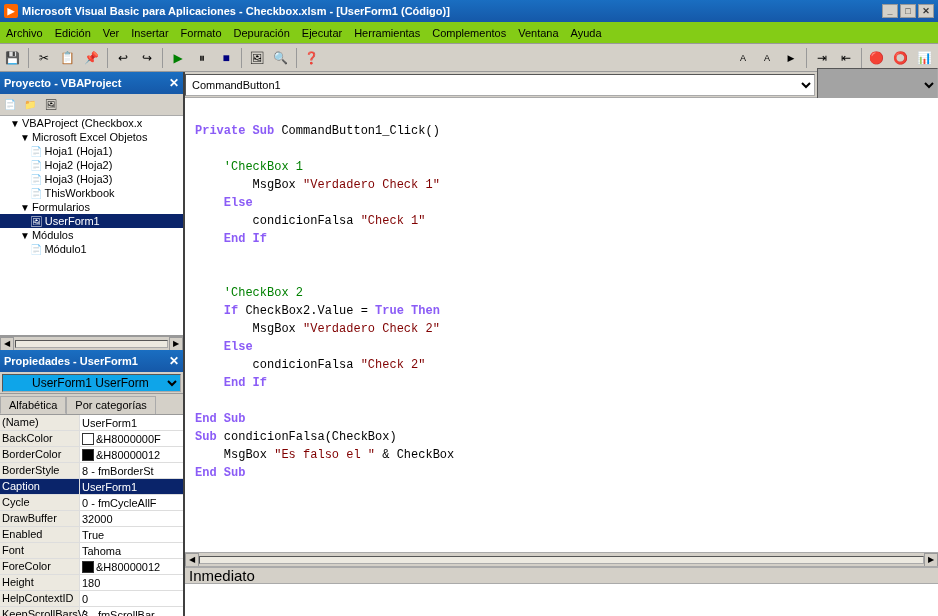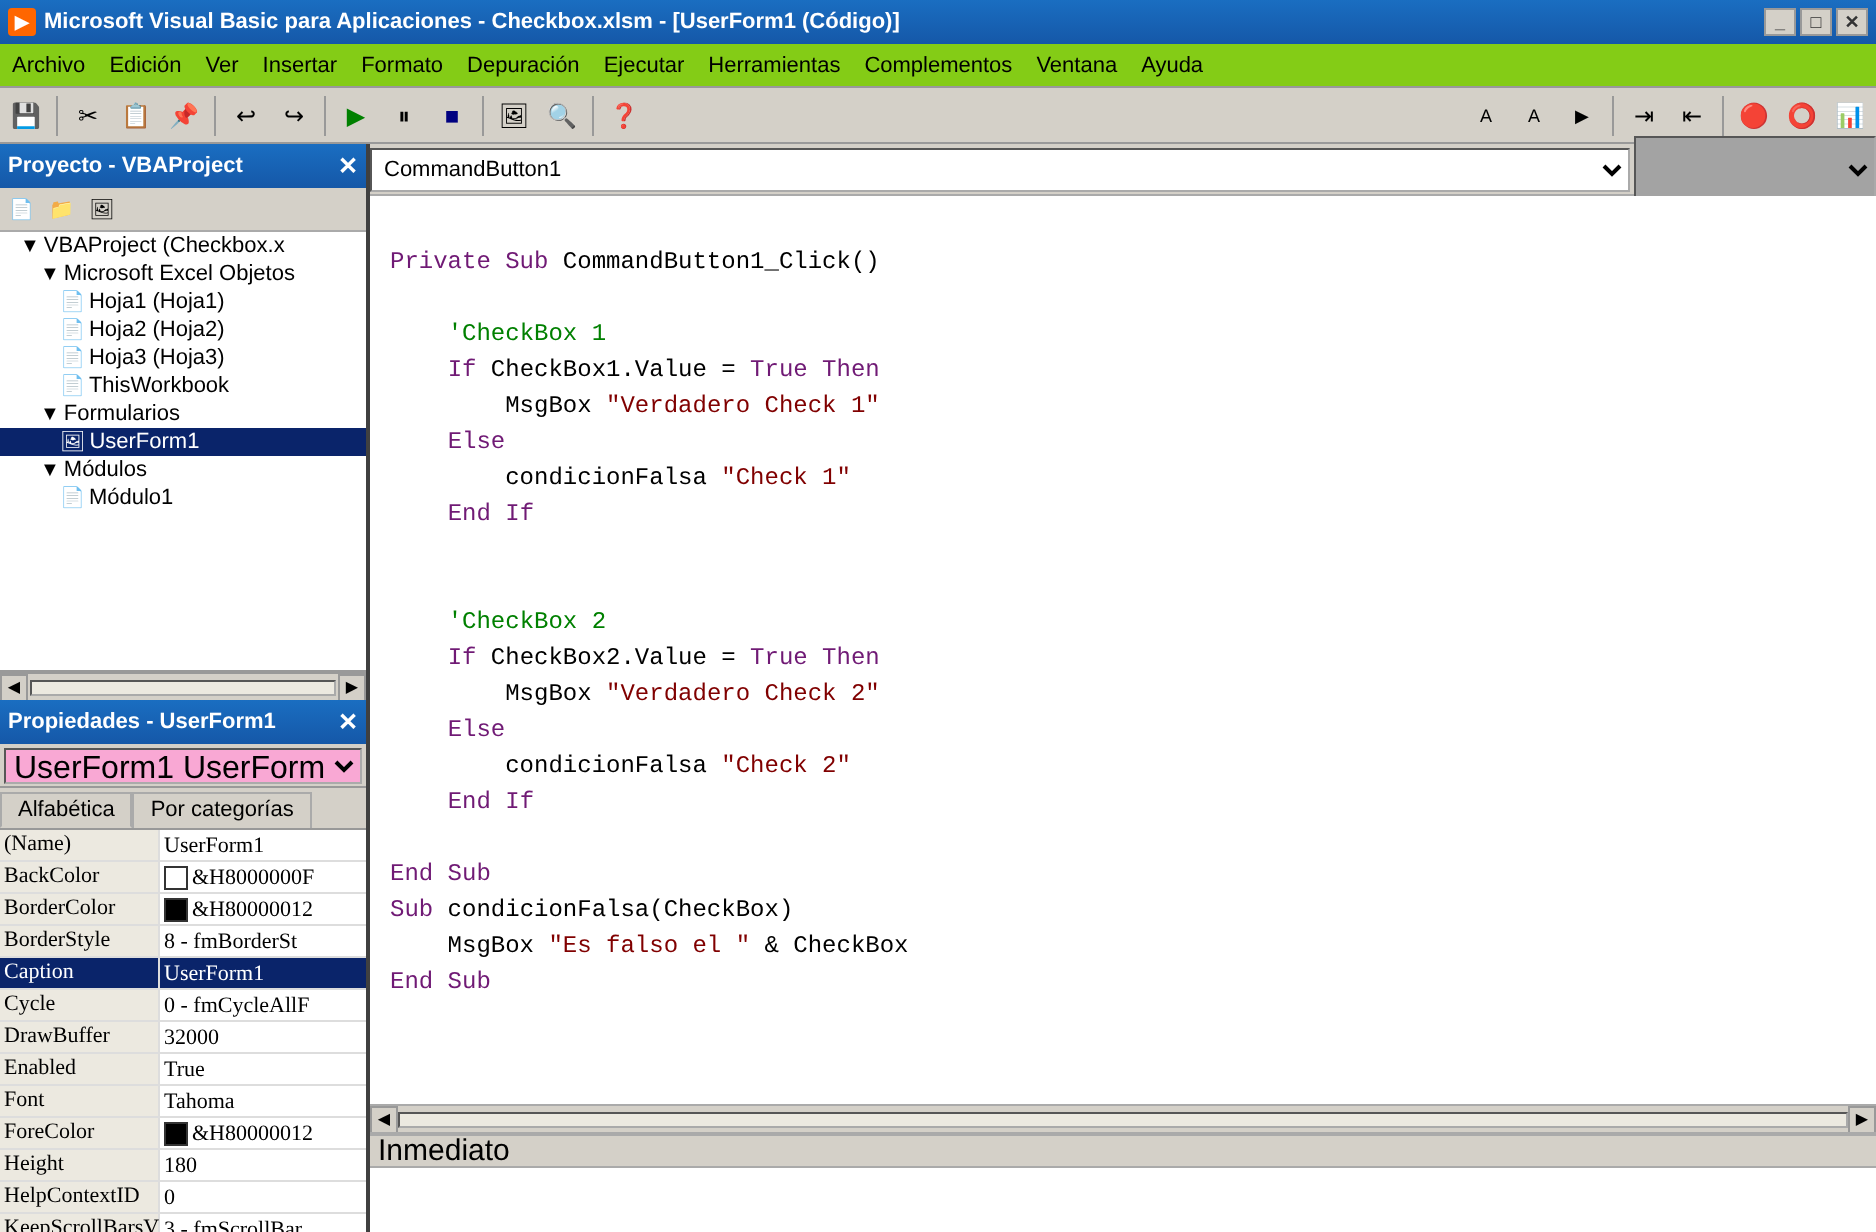--- a/index.html
+++ b/index.html
@@ -98,35 +98,35 @@
       display: flex; align-items: center; justify-content: space-between;
       padding: 0 4px;
     }
     .props-object-selector {
       height: 22px;
       display: flex; align-items: center;
       background: #d4d0c8; border-bottom: 1px solid #999;
       padding: 0 2px;
     }
     .props-select {
-      flex: 1; height: 18px; font-size: 16px;
-      border: 1px inset #aaa; background: #f9a8d4;
+      flex: 1; height: 18px; font-size: 12px;
+      border: 1px inset #aaa; background: #0ea5e9; padding-left: 25px;
     }
     .props-tabs {
       display: flex; background: #d4d0c8;
       border-bottom: 1px solid #999;
     }
     .props-tab {
       padding: 2px 8px; font-size: 11px; cursor: pointer;
       border: 1px solid #aaa; border-bottom: none;
       background: #d4d0c8; margin-top: 2px;
     }
     .props-tab.active { background: #d4d0c8; border-bottom: 1px solid #d4d0c8; font-weight: normal; }
     .props-table { flex: 1; overflow-y: auto; background: white; }
-    .props-row { display: flex; border-bottom: 1px solid #ddd; min-height: 16px; font-family: Liberation Serif, serif; }
+    .props-row { display: flex; border-bottom: 1px solid #ddd; min-height: 16px; }
     .props-row.selected { background: #0a246a; color: white; }
     .props-name { width: 80px; border-right: 1px solid #ddd; padding: 1px 2px; font-size: 11px; background: #ece9e0; flex-shrink:0; }
     .props-row.selected .props-name { background: #0a246a; }
     .props-value { flex: 1; padding: 1px 2px; font-size: 11px; display:flex; align-items:center; gap:2px; }
     .color-swatch { width: 12px; height: 12px; border: 1px solid #333; display:inline-block; flex-shrink:0; }
 
     
     .code-panel {
       flex: 1;
       display: flex; flex-direction: column;
@@ -151,21 +151,21 @@
       flex: 1;
       background: white;
       font-family: 'Courier New', monospace;
       font-size: 12px;
       padding: 6px 10px;
       overflow: auto;
       color: #000;
       line-height: 1.5;
     }
     .code-line { white-space: pre; }
-    .kw { color: #701a75; font-weight: normal; }
+    .kw { color: #8b5cf6; font-weight: bold; }
     .cm { color: #008000; }
     .str { color: #800000; }
     .code-footer {
       height: 14px;
       background: #d4d0c8;
       border-top: 1px solid #aaa;
       display: flex; align-items: center;
     }
     .hscroll { flex:1; height:14px; display:flex; align-items:center; }
     .hscroll-btn { width:14px; height:14px; background:#d4d0c8; border:1px solid #999; font-size:8px; display:flex; align-items:center; justify-content:center; cursor:pointer; }
@@ -393,21 +393,20 @@
       </select>
       <select class="code-combo-right">
         <option>Click</option>
       </select>
     </div>
     <div class="code-editor">
 <div class="code-line">&nbsp;</div>
 <div class="code-line"><span class="kw">Private Sub</span> CommandButton1_Click()</div>
 <div class="code-line">&nbsp;</div>
 <div class="code-line">    <span class="cm">'CheckBox 1</span></div>
-<div class="code-line">    <span class="kw">If</span> CheckBox1.Value = <span class="kw">True Then</span></div>
 <div class="code-line">        MsgBox <span class="str">"Verdadero Check 1"</span></div>
 <div class="code-line">    <span class="kw">Else</span></div>
 <div class="code-line">        condicionFalsa <span class="str">"Check 1"</span></div>
 <div class="code-line">    <span class="kw">End If</span></div>
 <div class="code-line">&nbsp;</div>
 <div class="code-line">&nbsp;</div>
 <div class="code-line">    <span class="cm">'CheckBox 2</span></div>
 <div class="code-line">    <span class="kw">If</span> CheckBox2.Value = <span class="kw">True Then</span></div>
 <div class="code-line">        MsgBox <span class="str">"Verdadero Check 2"</span></div>
 <div class="code-line">    <span class="kw">Else</span></div>

